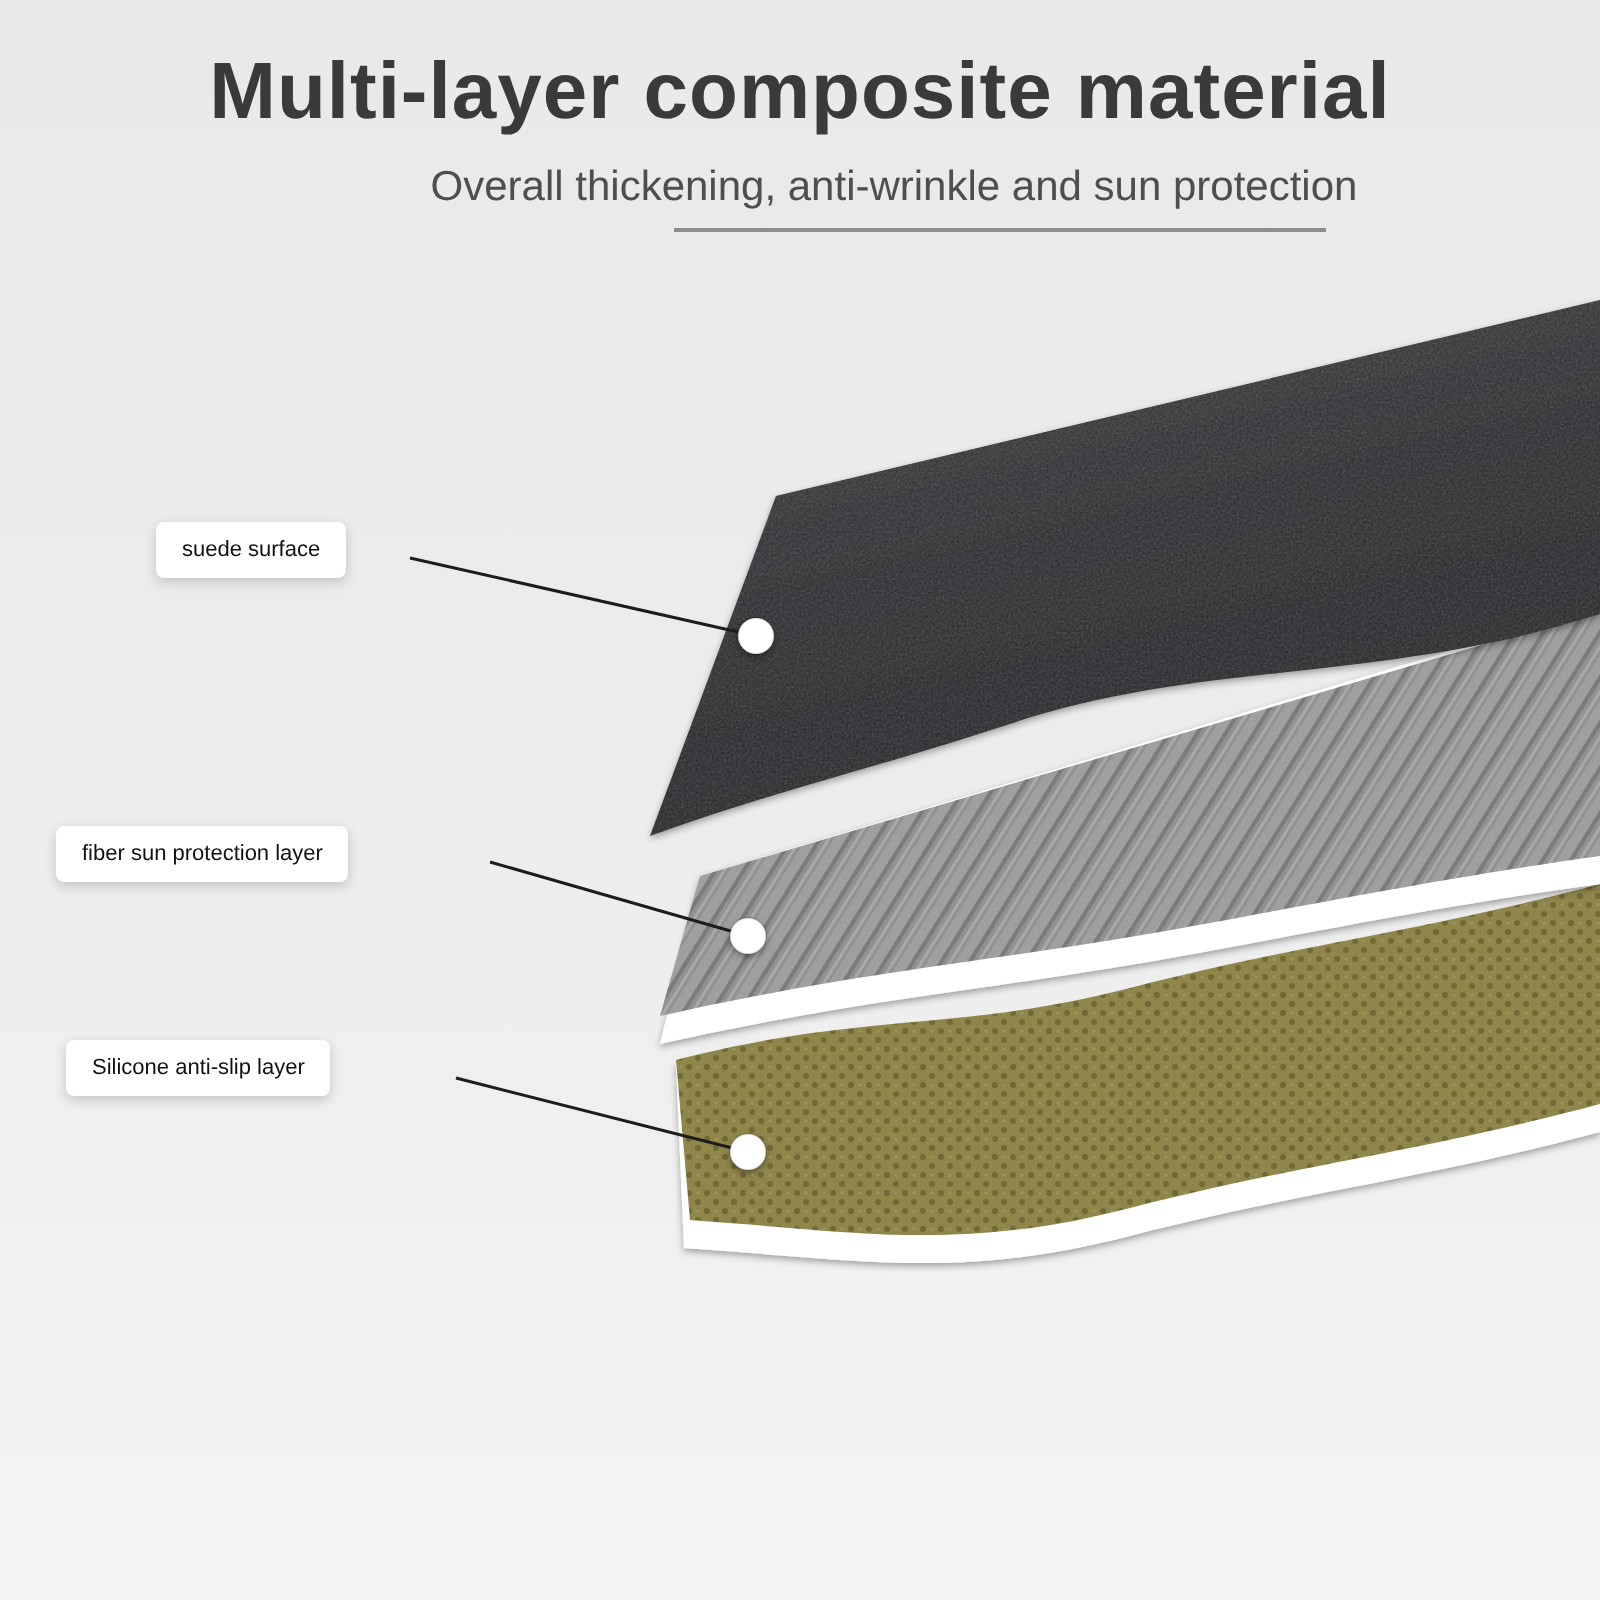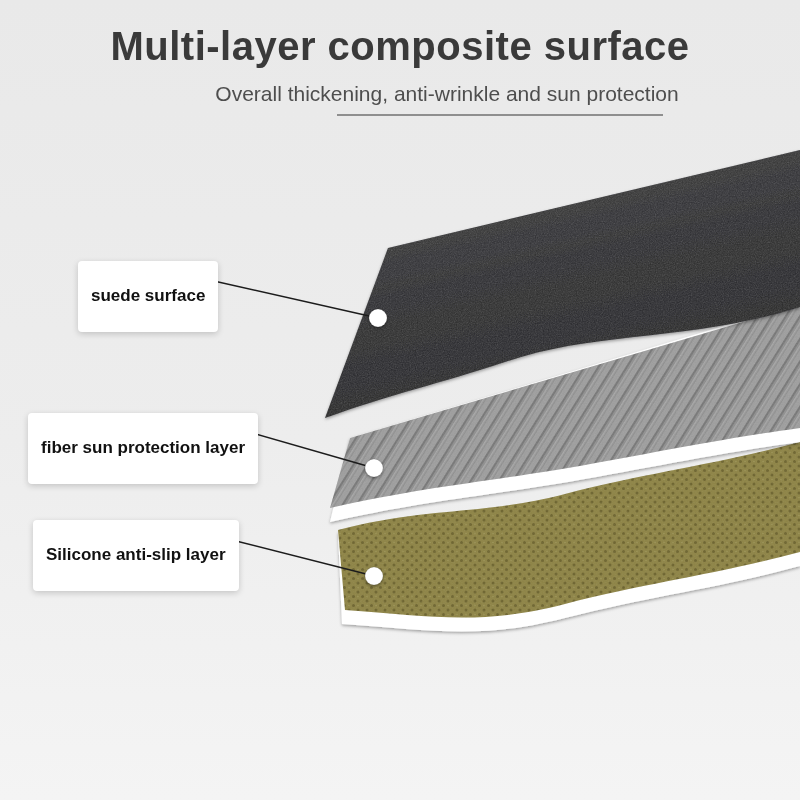--- a/index.html
+++ b/index.html
@@ -19,33 +19,33 @@
     text-align:center; font-size:21px; color:#4e4e4e;margin-left:47px;
   }
   .divider {
     position:absolute; top:114px; left:337px; width:326px; height:2px;
     background:#8f8f8f;
   }
   svg.diagram { position:absolute; left:0; top:0; }
   .callout {
     position:absolute; background:#ffffff; border-radius:4px;
     box-shadow:0 2px 6px rgba(0,0,0,0.18);
-    font-size:17px; font-weight:bold; color:#111111;
-    padding:26px 13px; white-space:nowrap; line-height:1.1;
+    font-size:11px; font-weight:normal; color:#111111;
+    padding:8px 13px; white-space:nowrap; line-height:1.1;
   }
   .c1 { left:78px;  top:261px; }
   .c2 { left:28px;  top:413px; }
   .c3 { left:33px;  top:520px; }
 </style>
 </head>
 <body>
 
 <div class="stage">
 
-  <div class="title">Multi-layer composite surface</div>
+  <div class="title">Multi-layer composite material</div>
   <div class="subtitle">Overall thickening, anti-wrinkle and sun protection</div>
   <div class="divider"></div>
 
   <svg class="diagram" width="800" height="800" viewBox="0 0 800 800">
     <defs>
       <filter id="grain" x="0" y="0" width="100%" height="100%">
         <feTurbulence type="fractalNoise" baseFrequency="0.85" numOctaves="2" stitchTiles="stitch"></feTurbulence>
         <feColorMatrix type="saturate" values="0"></feColorMatrix>
       </filter>
       <filter id="ds" x="-60%" y="-60%" width="220%" height="220%">

